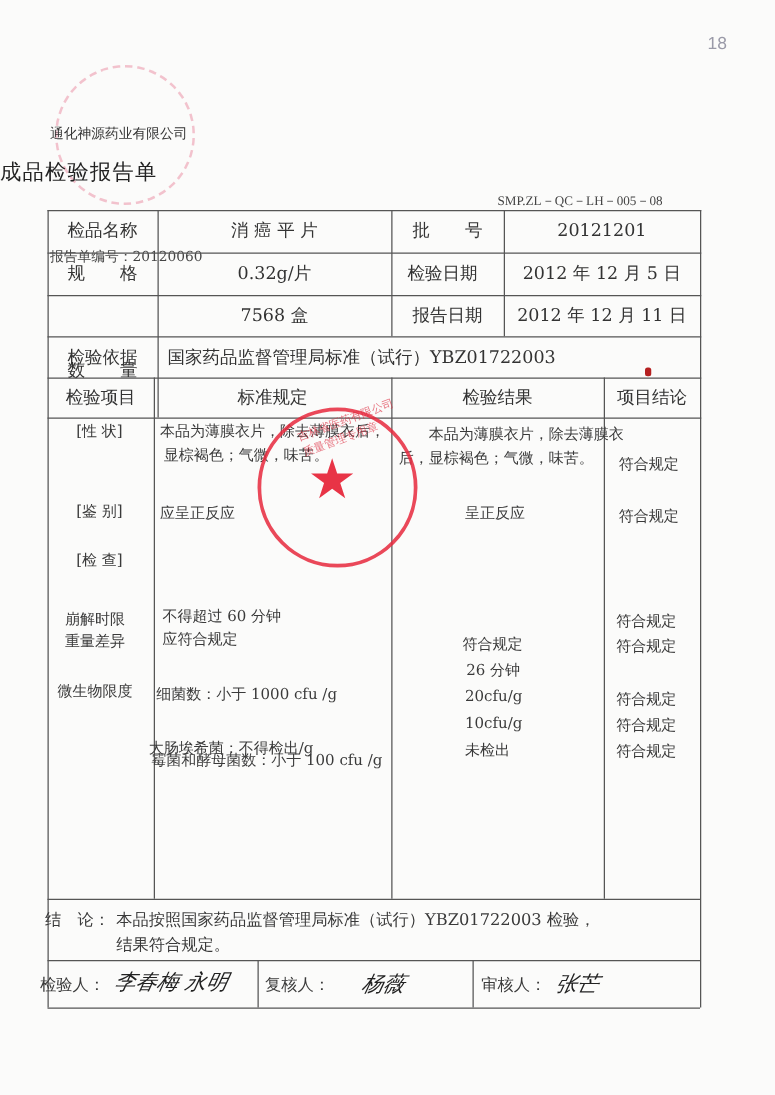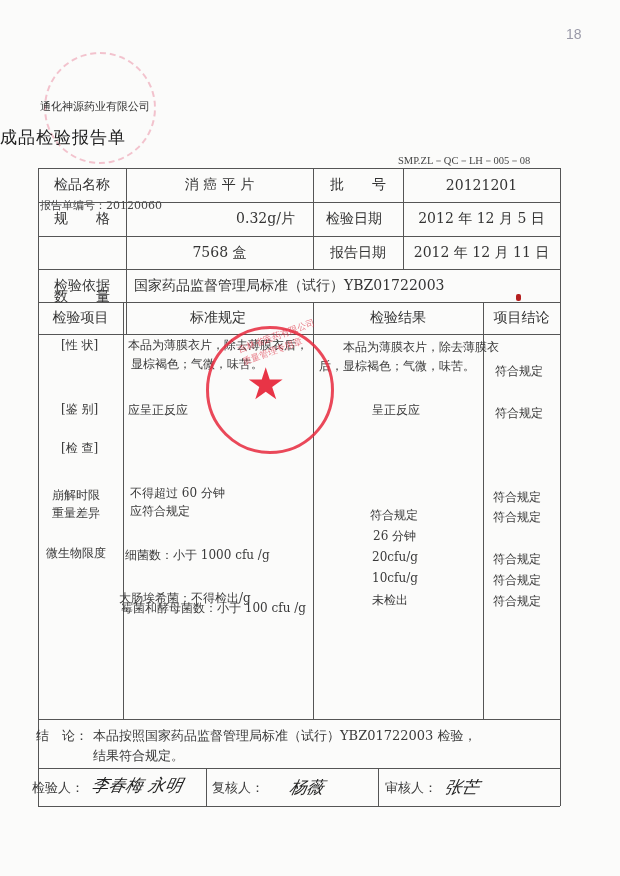--- a/index.html
+++ b/index.html
@@ -75,21 +75,21 @@
   <div class="line v" style="left:206px;top:768px;height:38px;"></div>
   <div class="line v" style="left:378px;top:768px;height:38px;"></div>
 </div>
 
 <div class="cell" style="left:38px;top:168px;width:88px;height:34px;" data-name="product-name-label">检品名称</div>
 <div class="cell" style="left:126px;top:168px;width:187px;height:34px;" data-name="product-name-value">消 癌 平 片</div>
 <div class="cell" style="left:313px;top:168px;width:90px;height:34px;" data-name="batch-label">批　　号</div>
 <div class="cell" style="left:403px;top:168px;width:157px;height:34px;" data-name="batch-value">20121201</div>
 
 <div class="cell" style="left:38px;top:202px;width:88px;height:34px;" data-name="spec-label">规　　格</div>
-<div class="cell" style="left:126px;top:202px;width:187px;height:34px;padding-left:46px;" data-name="spec-value">0.32g/片</div>
+<div class="cell" style="left:126px;top:202px;width:187px;height:34px;" data-name="spec-value">0.32g/片</div>
 <div class="cell" style="left:309px;top:202px;width:90px;height:34px;" data-name="inspect-date-label">检验日期</div>
 <div class="cell" style="left:403px;top:202px;width:157px;height:34px;" data-name="inspect-date-value">2012 年 12 月 5 日</div>
 
 <div class="cell" style="left:38px;top:236px;width:88px;height:33px;margin-top:44px;" data-name="quantity-label">数　　量</div>
 <div class="cell" style="left:126px;top:236px;width:187px;height:33px;" data-name="quantity-value">7568 盒</div>
 <div class="cell" style="left:313px;top:236px;width:90px;height:33px;" data-name="report-date-label">报告日期</div>
 <div class="cell" style="left:403px;top:236px;width:157px;height:33px;" data-name="report-date-value">2012 年 12 月 11 日</div>
 
 <div class="cell" style="left:38px;top:269px;width:88px;height:33px;" data-name="basis-label">检验依据</div>
 <div class="cell left" style="left:126px;top:269px;width:434px;height:33px;" data-name="basis-value">国家药品监督管理局标准（试行）YBZ01722003</div>

